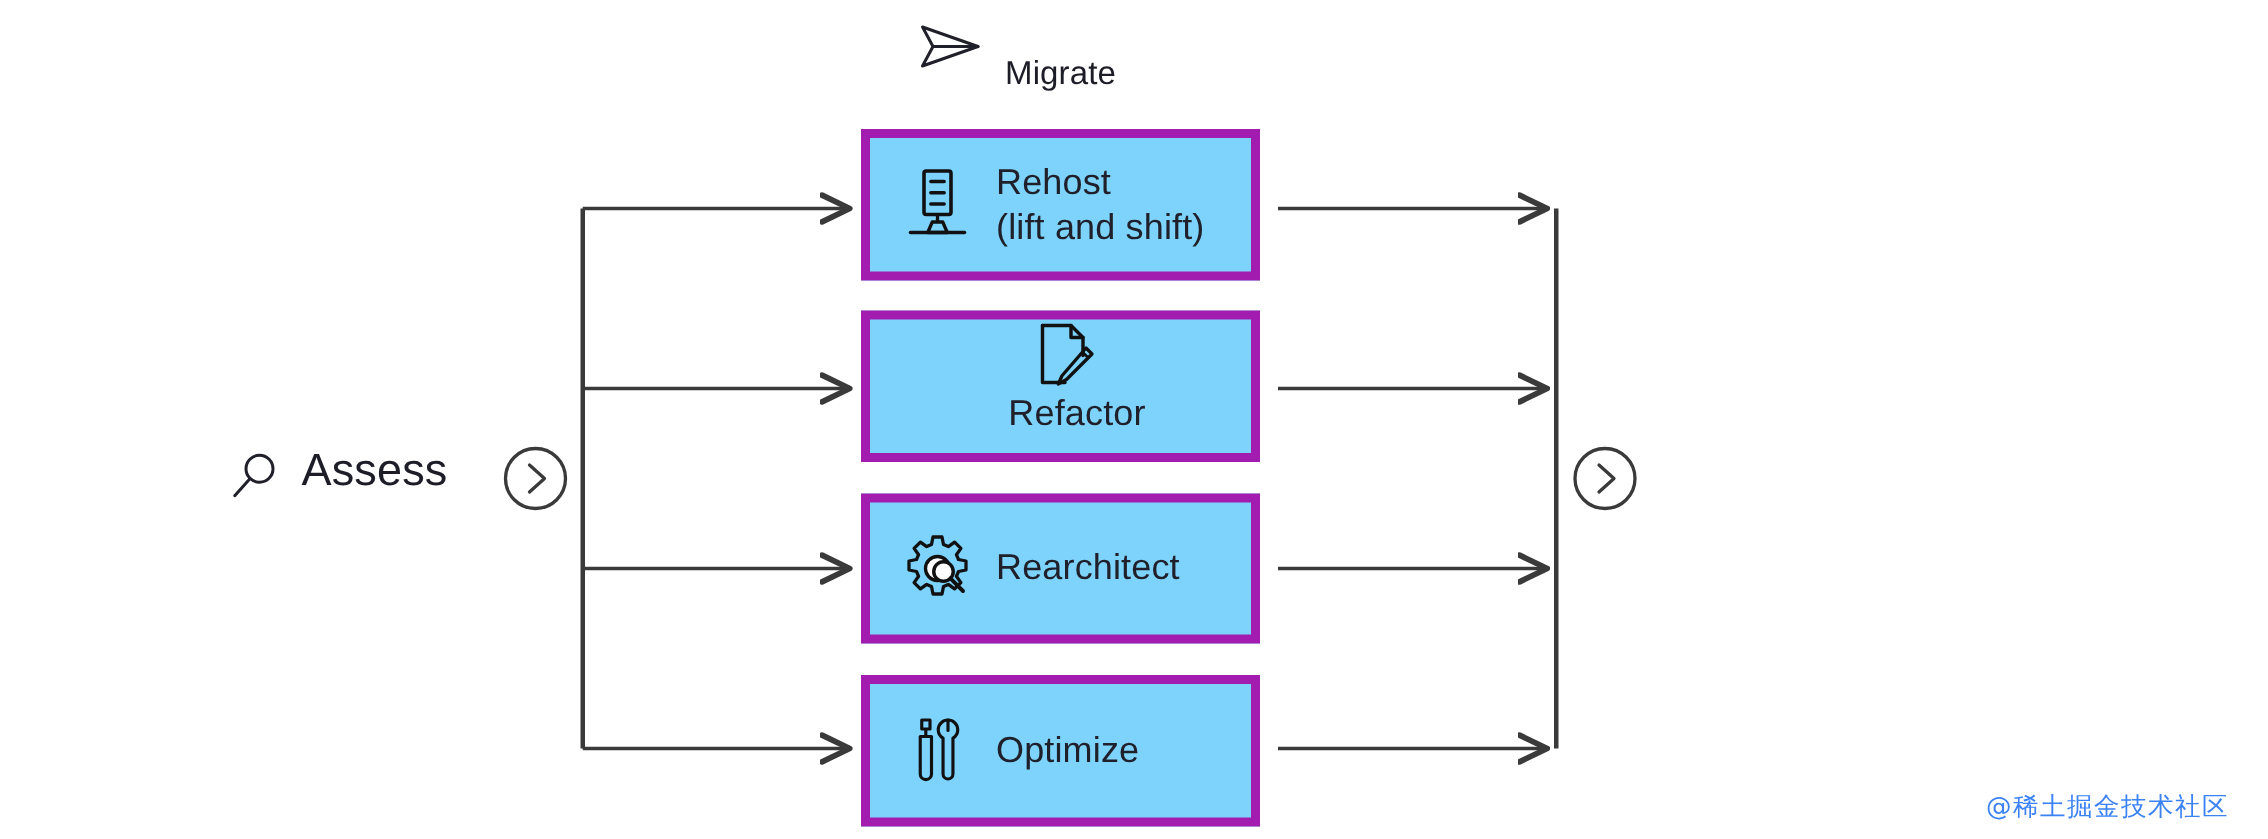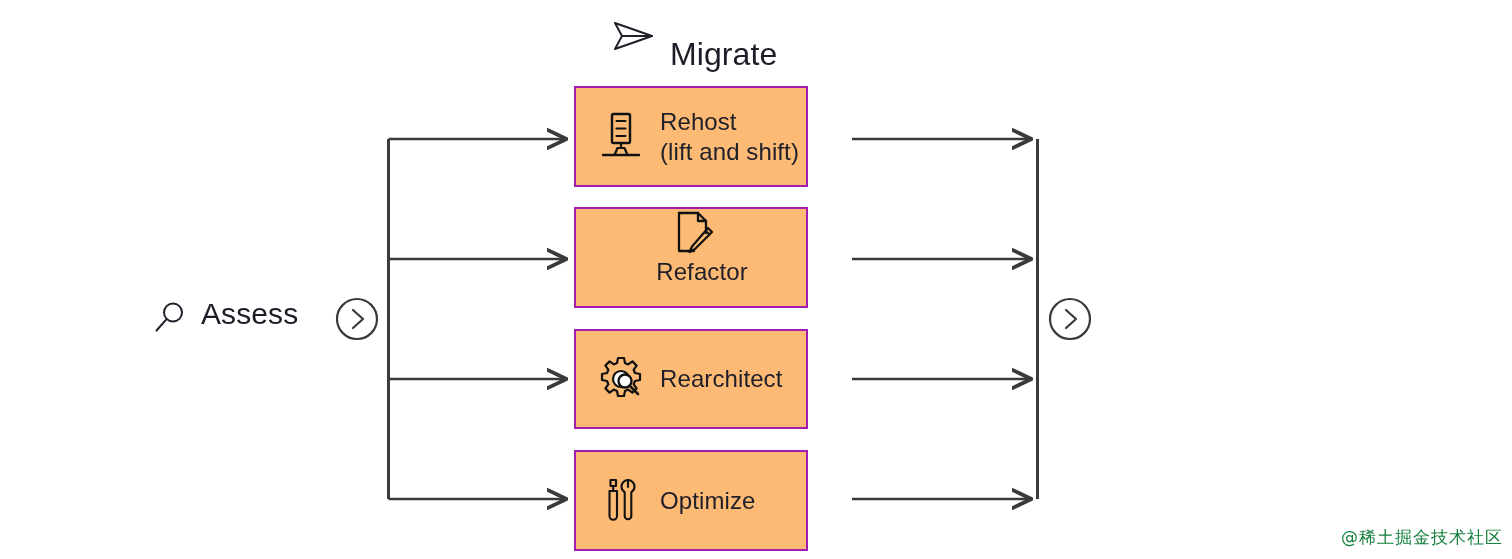--- a/index.html
+++ b/index.html
@@ -22,21 +22,21 @@
   
   #migrate-header {
     position: absolute;
     left: 612px;
     top: 6px;
     display: flex;
     align-items: center;
     gap: 14px;
   }
   #migrate-header .hdr-label {
-    font-size: 32px;
+    font-size: 22px;
     font-weight: 400;
     color: #1d1d28;
     letter-spacing: 0.1px;
     line-height: 1;
     margin-top: 32px;
   }
 
   
   .stage {
     position: absolute;
@@ -58,23 +58,23 @@
   .chevron-circle {
     position: absolute;
     width: 44px;
     height: 44px;
   }
 
   
   .option-box {
     position: absolute;
     left: 574px;
-    width: 234px;
-    border: 2px solid #a21caf;
-    background: #fdba74;
+    width: 266px;
+    border: 6px solid #a21caf;
+    background: #7dd3fc;
     box-sizing: border-box;
     display: flex;
     align-items: center;
     padding-left: 22px;
   }
   #box-rehost      { top: 86px;  height: 101px; }
   #box-refactor    { top: 207px; height: 101px; flex-direction: column; }
   #box-rearchitect { top: 329px; height: 100px; }
   #box-rebuild     { top: 450px; height: 101px; }
 
@@ -102,24 +102,24 @@
     left: 0;
     top: 0;
     width: 1512px;
     height: 559px;
     pointer-events: none;
   }
 
   
   #watermark {
     position: absolute;
-    right: 9px;
+    right: 26px;
     bottom: 10px;
     font-size: 17px;
-    color: #15803d;
+    color: #3b82f6;
     font-family: "DejaVu Sans", sans-serif;
     letter-spacing: 1px;
     white-space: nowrap;
   }
 </style>
 </head>
 <body>
 
 <div id="canvas">
 

